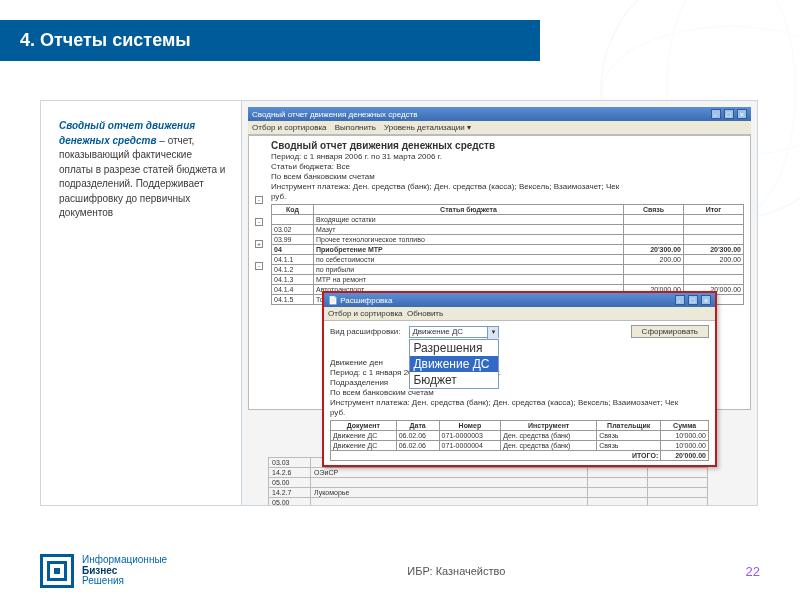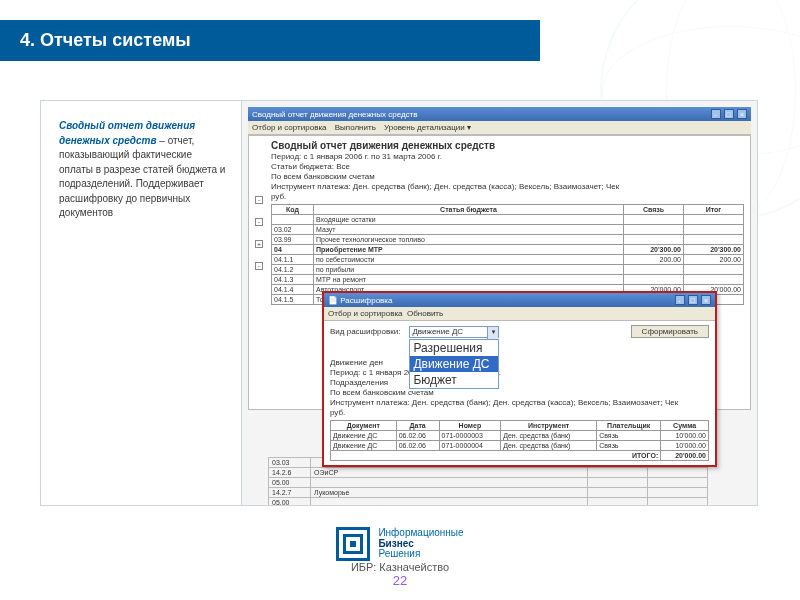--- a/index.html
+++ b/index.html
@@ -116,22 +116,22 @@
   }
   table.dd {
     width:100%; border-collapse:collapse; font-size:7px; margin-top:3px;
   }
   table.dd th, table.dd td { border:1px solid #999; padding:1px 2px; white-space:nowrap;}
   table.dd th { text-align:center; font-weight:bold;}
   .itog-row td { font-weight:bold; text-align:right;}
   .footer {
     position:absolute; left:0; bottom:12px; width:100%;
     display:flex; align-items:center; justify-content:space-between;
-    padding: 0 52px;
-    font-size:11px; color:#555;flex-direction:column;
+    padding: 0 40px;
+    font-size:11px; color:#555;
   }
   .logo-area { display:flex; align-items:center; gap:8px;}
   .logo-sq {
     width:34px; height:34px; border:3px solid #005b9a; position:relative;
   }
   .logo-sq:before {
     content:""; position:absolute; inset:4px; border:3px solid #005b9a;
   }
   .logo-sq:after {
     content:""; position:absolute; inset:11px; background:#005b9a;

